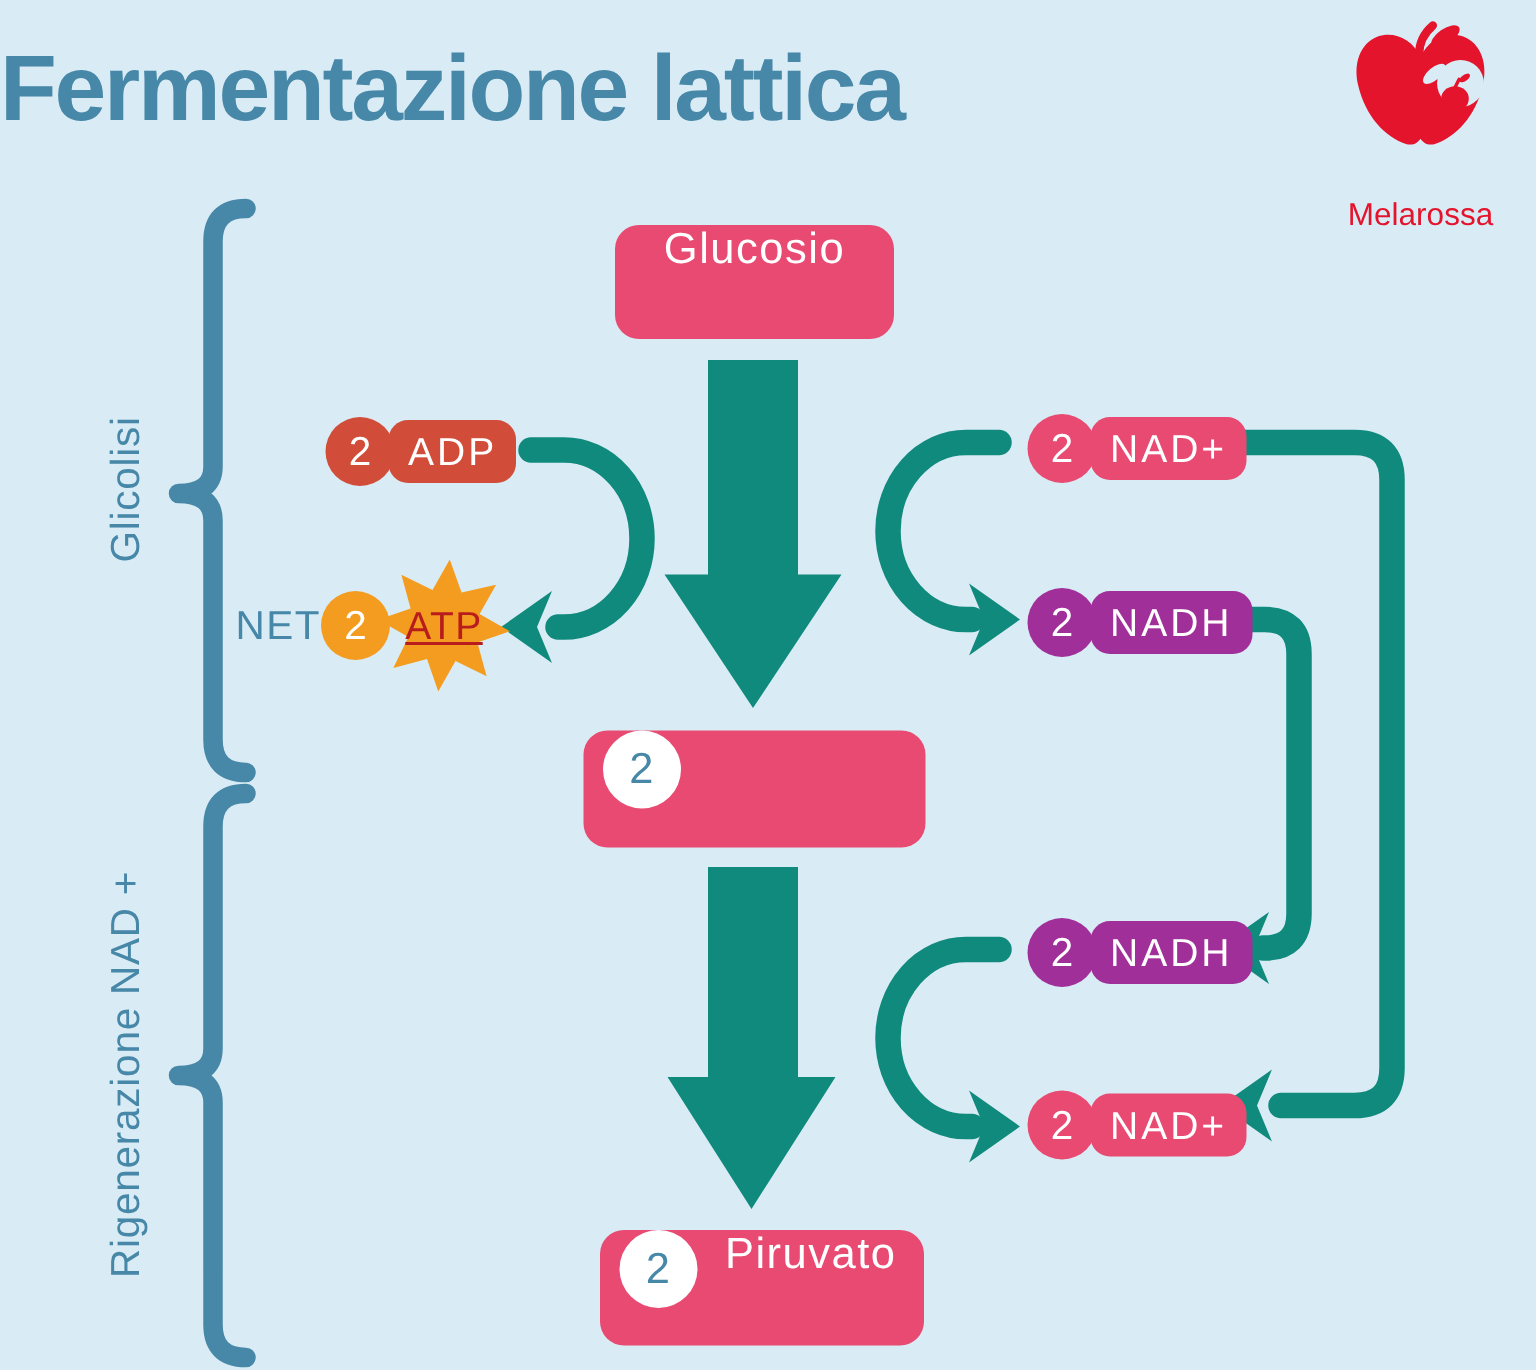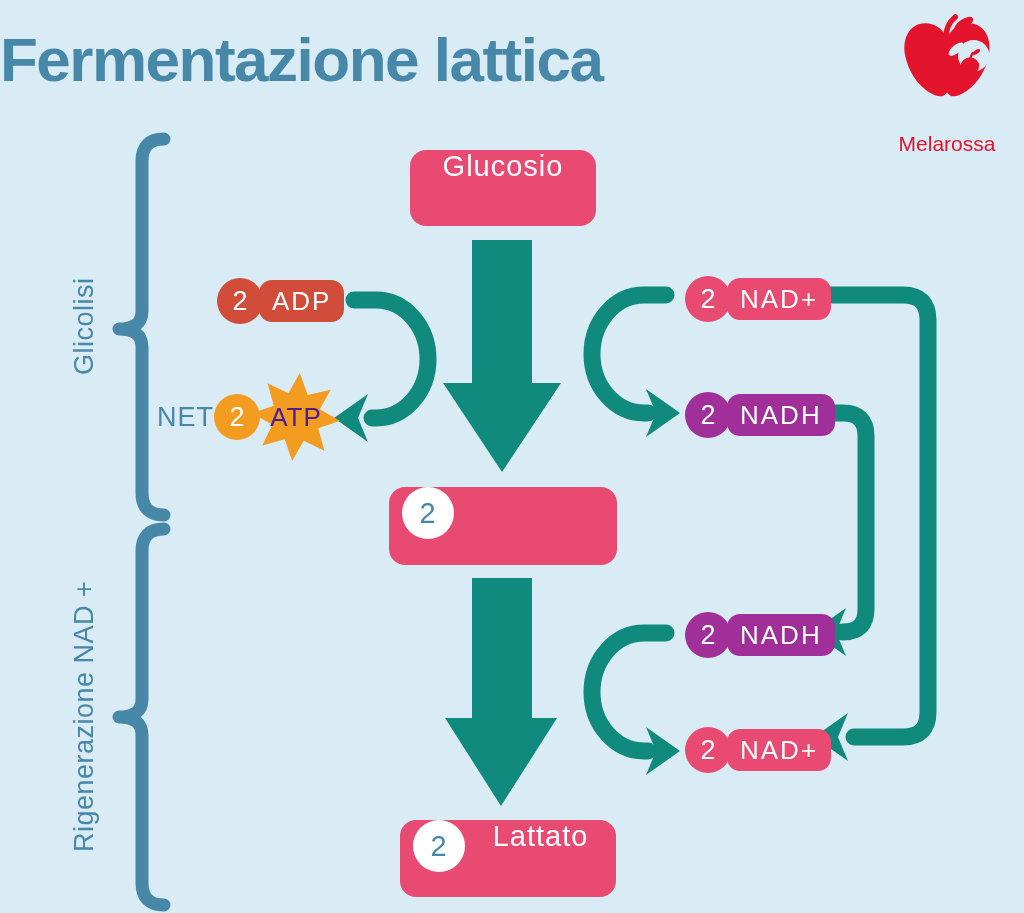--- a/index.html
+++ b/index.html
@@ -45,21 +45,21 @@
 
   .net-label{position:absolute; left:157px; top:402px; height:30px; line-height:30px;
         color:var(--blue); font-size:27px; font-weight:400; letter-spacing:1px;}
   .atp-count{position:absolute; left:214px; top:394px; width:46px; height:46px; border-radius:50%;
         background:var(--orange); color:#fff; font-size:27px; font-weight:500;
         display:flex; align-items:center; justify-content:center;}
   .atp-star-svg{position:absolute; left:248px; top:369px;}
   .atp-star-svg polygon{fill:var(--orange);}
   .atp-text{position:absolute; left:248px; top:369px; width:96px; height:96px;
         display:flex; align-items:center; justify-content:center;
-        color:#4c1d95; font-size:26px; font-weight:500; letter-spacing:1px;}
+        color:#b91c1c; font-size:26px; font-weight:500; letter-spacing:1px;text-decoration:underline;}
 </style>
 </head>
 <body>
 
 <div class="canvas">
 
   <div class="title">Fermentazione lattica</div>
 
   <div class="logo">
     <svg width="92" height="98" viewBox="0 0 100 106">
@@ -105,21 +105,21 @@
   <div class="node" style="left:410px; top:150px; width:186px; height:76px;">
     <span class="center-label">Glucosio</span>
   </div>
 
   <div class="node" style="left:389px; top:487px; width:228px; height:78px;">
     <span class="count-badge">2</span>
   </div>
 
   <div class="node" style="left:400px; top:820px; width:216px; height:77px;">
     <span class="count-badge">2</span>
-    <span class="center-label">Lattato</span>
+    <span class="center-label">Piruvato</span>
   </div>
 
   <div class="pill red" style="left:217px; top:278px;">
     <span class="pill-count">2</span>
     <span class="pill-label">ADP</span>
   </div>
 
   <div class="pill pinkc" style="left:685px; top:276px;">
     <span class="pill-count">2</span>
     <span class="pill-label">NAD+</span>

